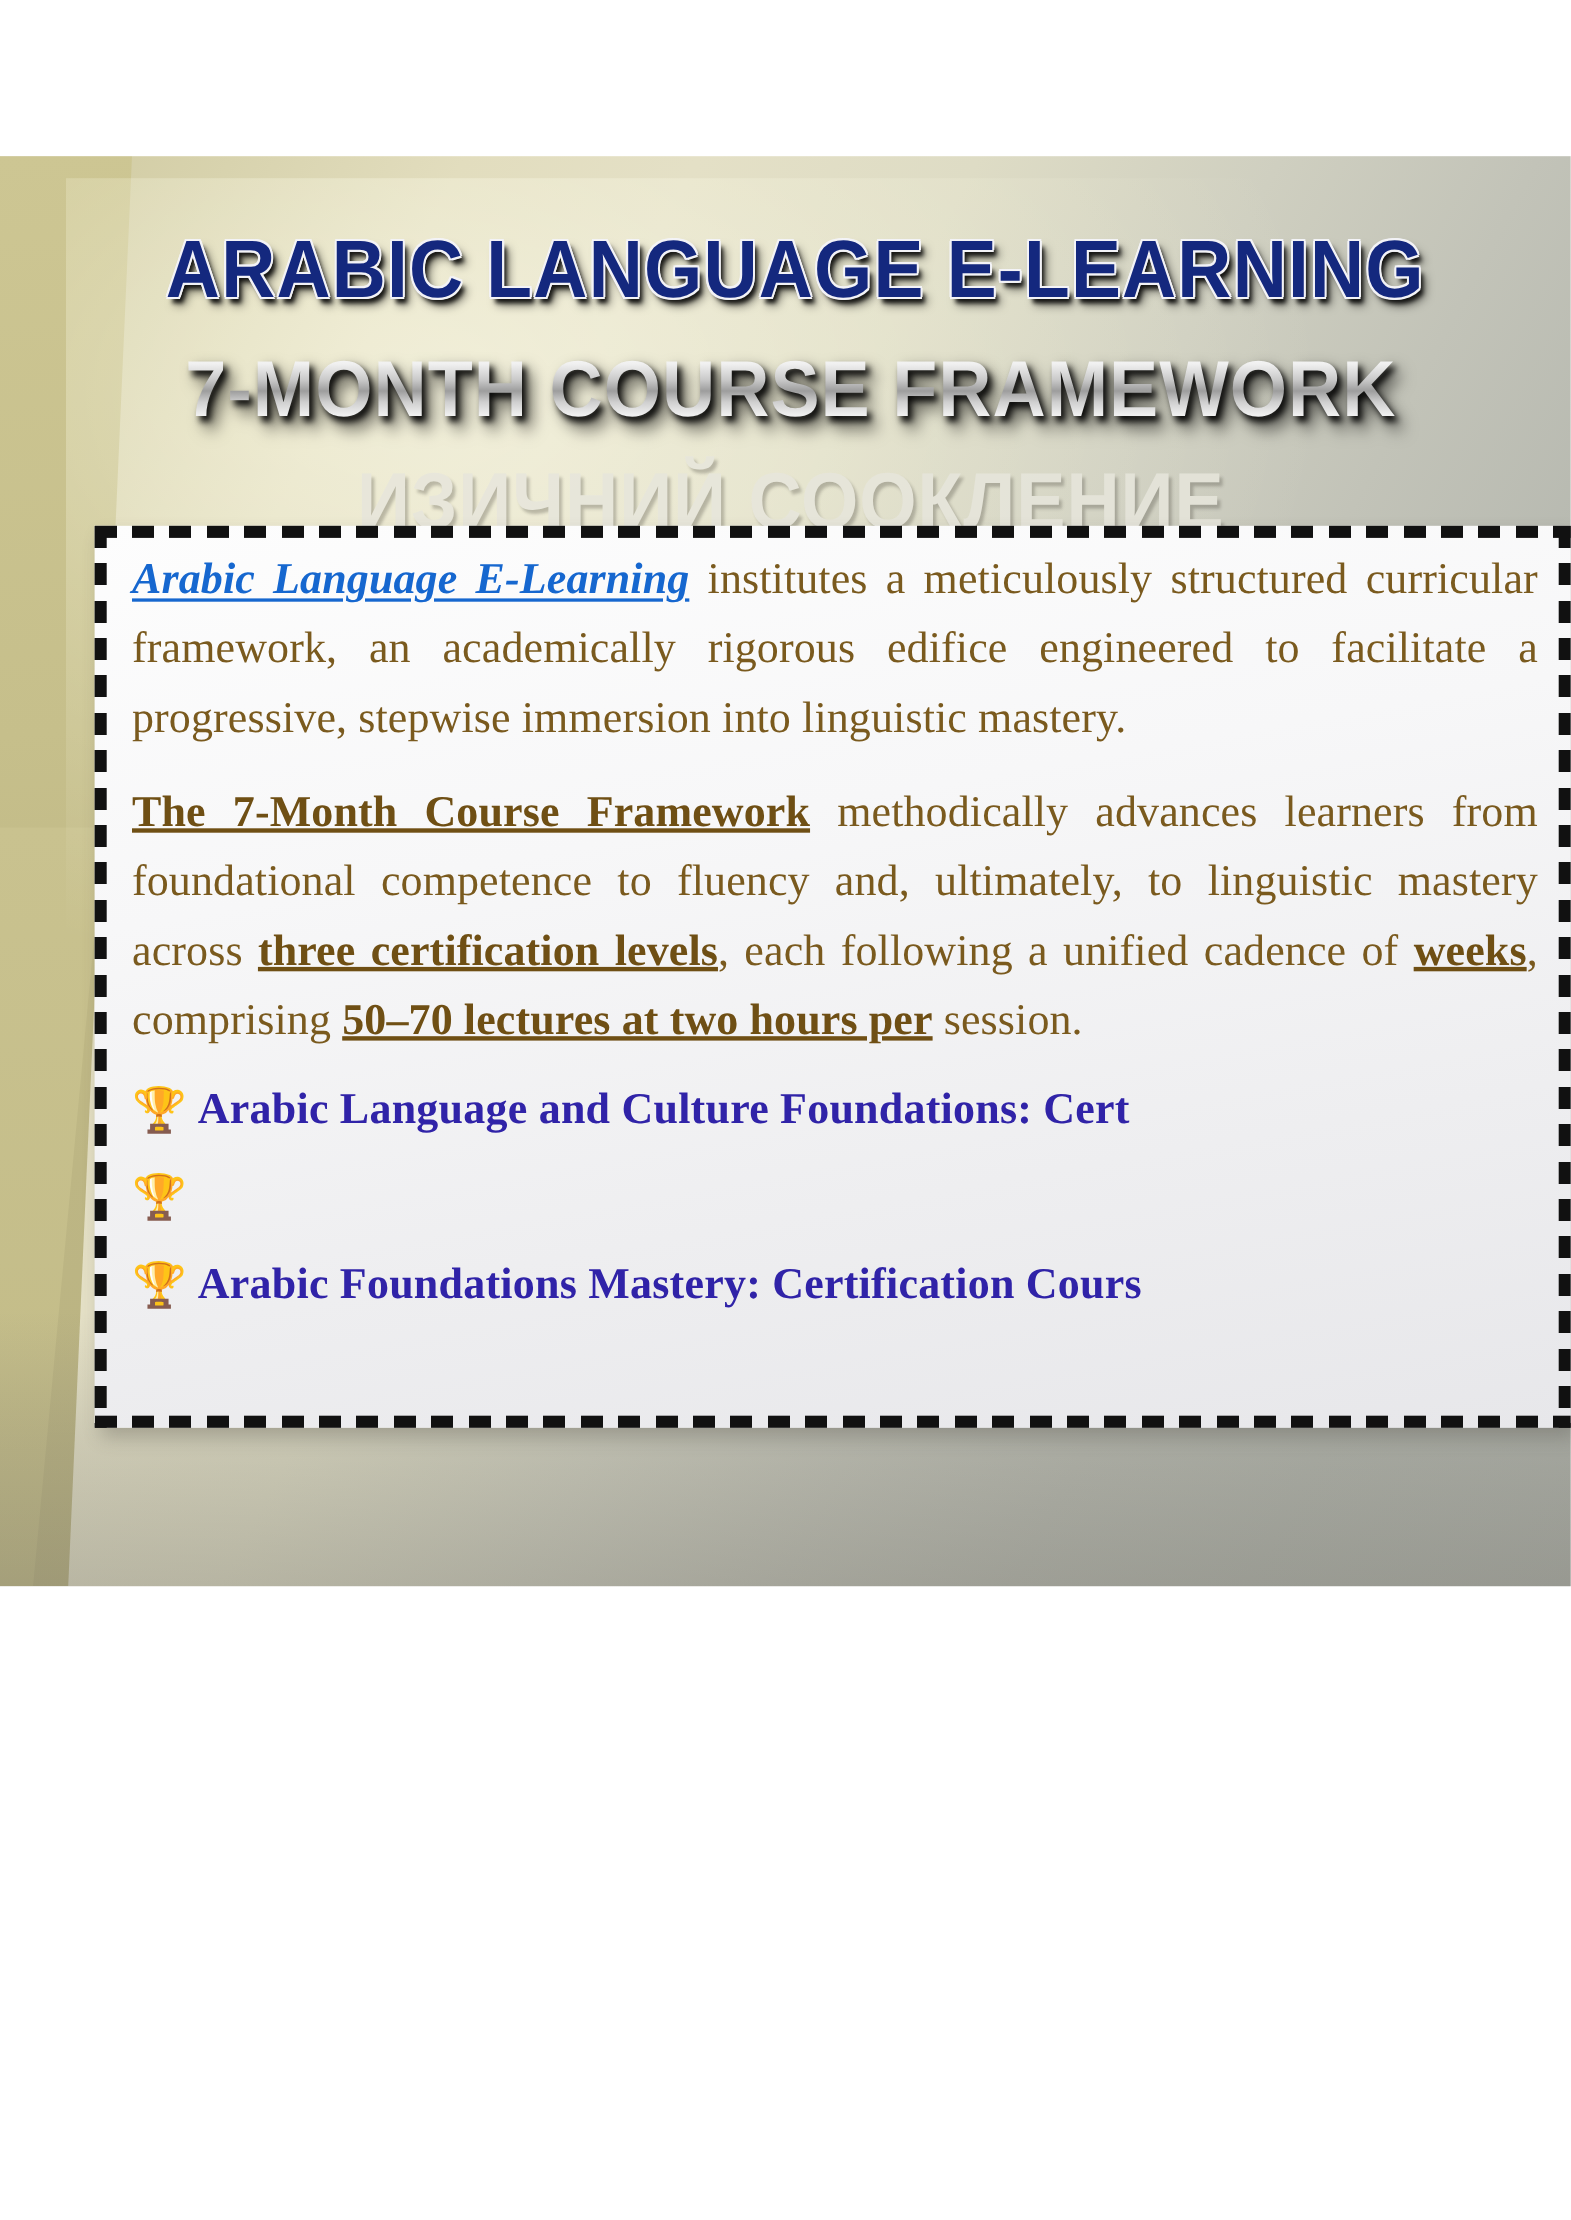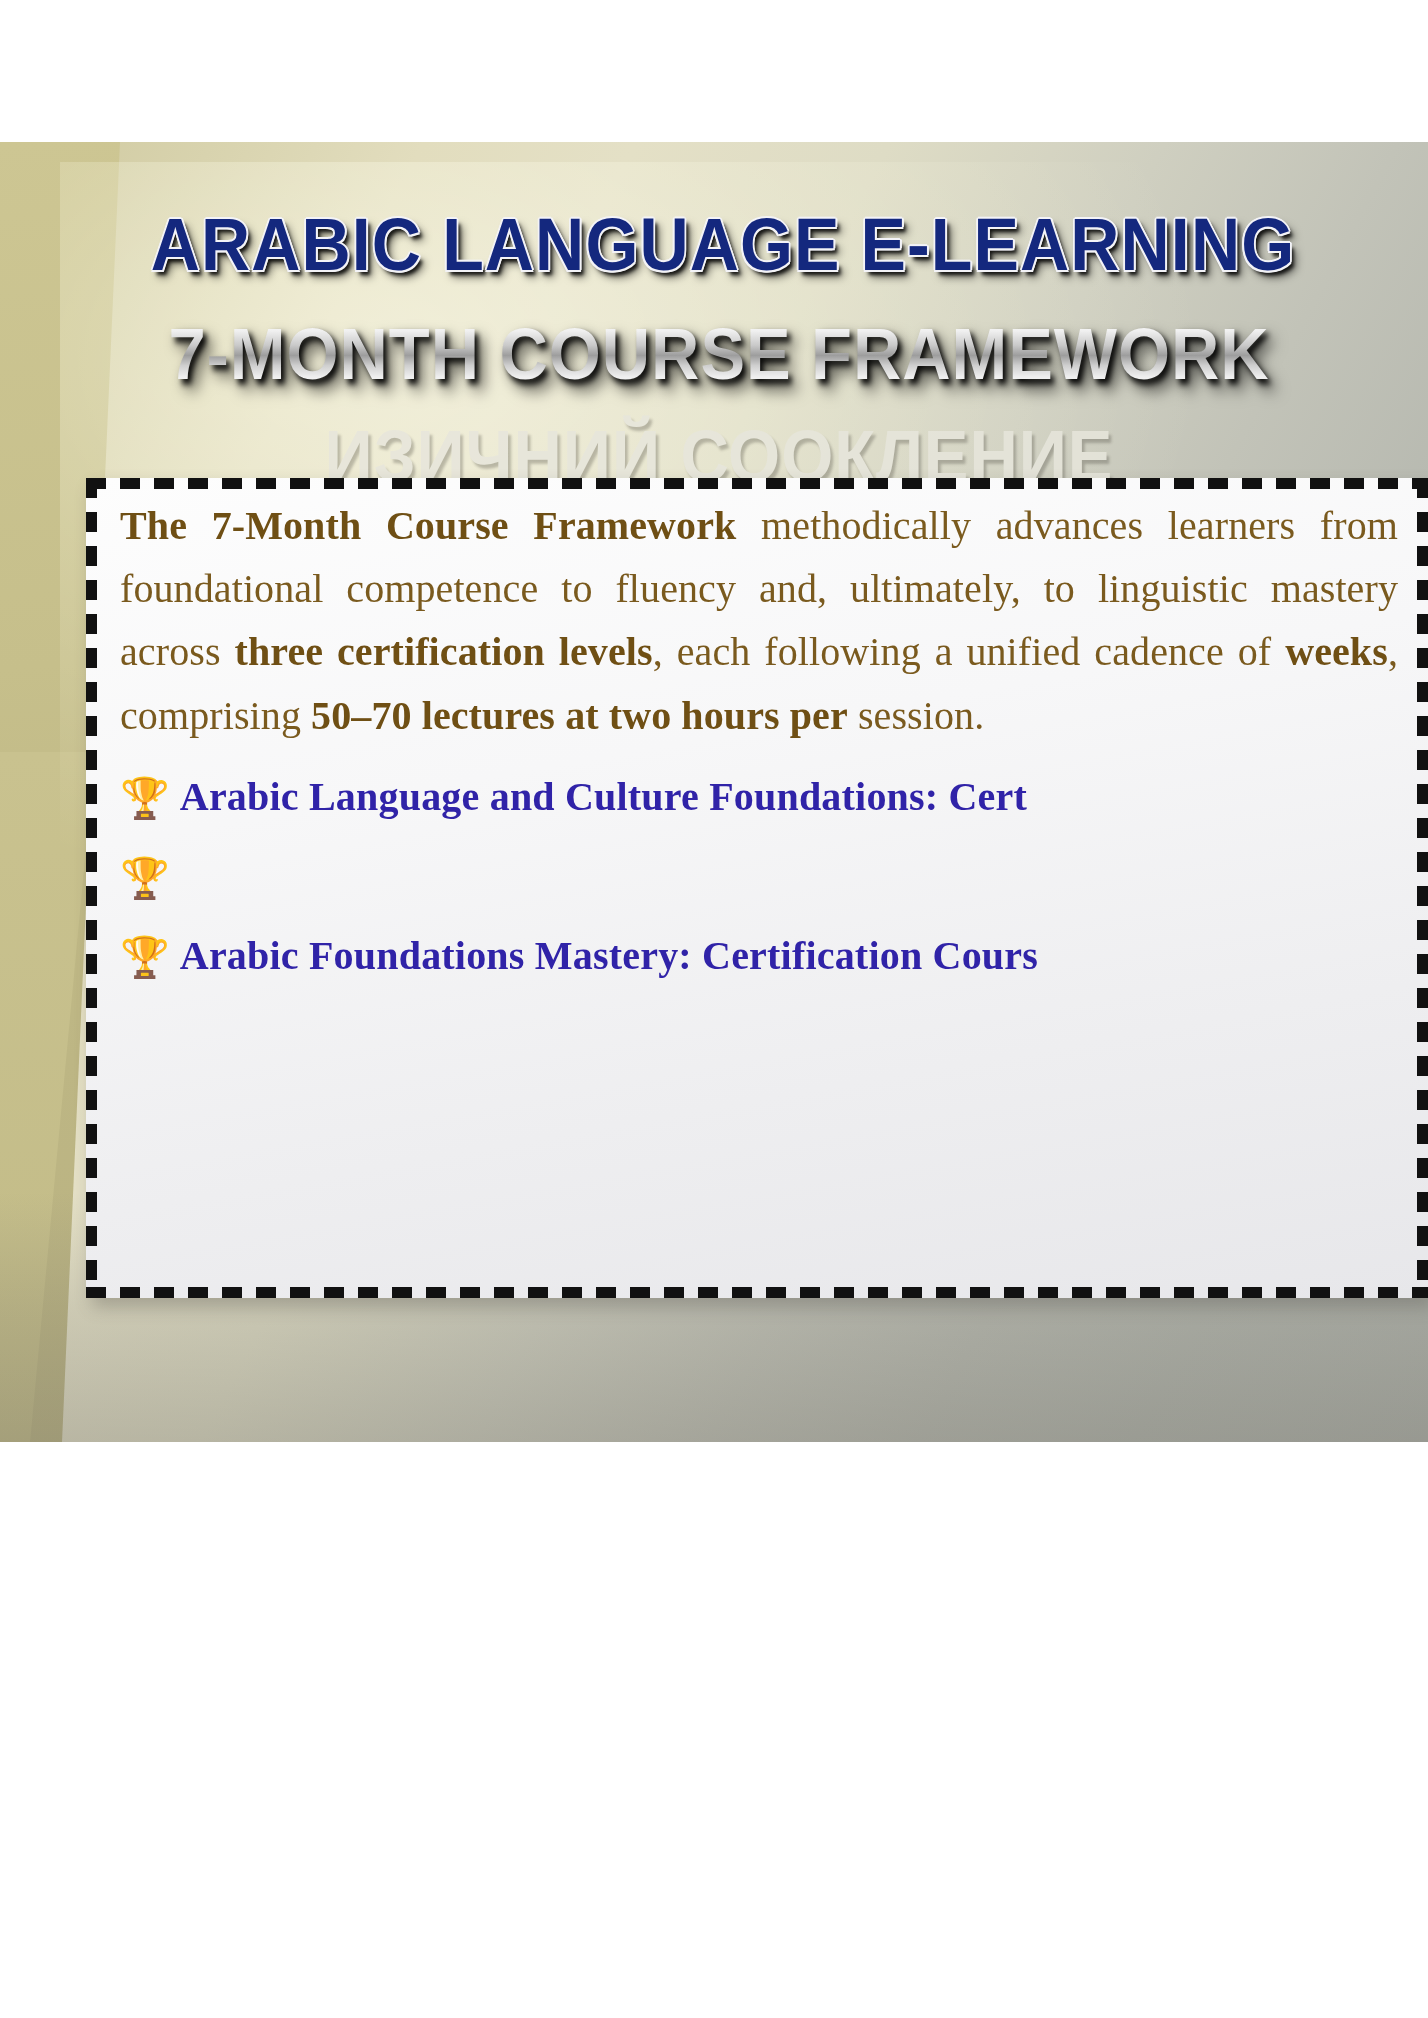--- a/index.html
+++ b/index.html
@@ -226,20 +226,21 @@
     font-weight: 700;
     font-style: italic;
     text-decoration: underline;
     text-underline-offset: 5px;
     text-decoration-thickness: 3px;
   }
 
   .b {
     font-weight: 700;
     color: #6f4f14;
+    text-decoration: underline;
   }
 
   
   .bullets {
     margin: 6px 0 0 0;
     padding: 0;
     list-style: none;
   }
   .bullet-row {
     display: flex;
@@ -277,20 +278,21 @@
   <div class="bottom-shade"></div>
 
   <div class="heading-stack">
     <div class="title-main">ARABIC LANGUAGE E-LEARNING</div>
     <div class="title-sub">7-MONTH COURSE FRAMEWORK</div>
     <div class="title-third">ИЗИЧНИЙ СООКЛЕНИЕ</div>
   </div>
 
   <div class="card">
 
+    <p class="para tight"><span class="brand-link">Arabic Language E-Learning</span><span> institutes a meticulously structured curricular framework, an academically rigorous edifice engineered to facilitate a progressive, stepwise immersion into linguistic mastery.</span></p>
 
     <p class="para"><span class="b">The 7-Month Course Framework</span><span> methodically advances learners from foundational competence to fluency and, ultimately, to linguistic mastery across </span><span class="b">three certification levels</span><span>, each following a unified cadence of </span><span class="b">weeks</span><span>, comprising </span><span class="b">50–70 lectures at two hours per</span><span> session.</span></p>
 
     <ul class="bullets">
       <li class="bullet-row">
         <span class="trophy">🏆</span>
         <span class="bullet-text">Arabic Language and Culture Foundations: Cert</span>
       </li>
       <li class="bullet-row">
         <span class="trophy">🏆</span>

